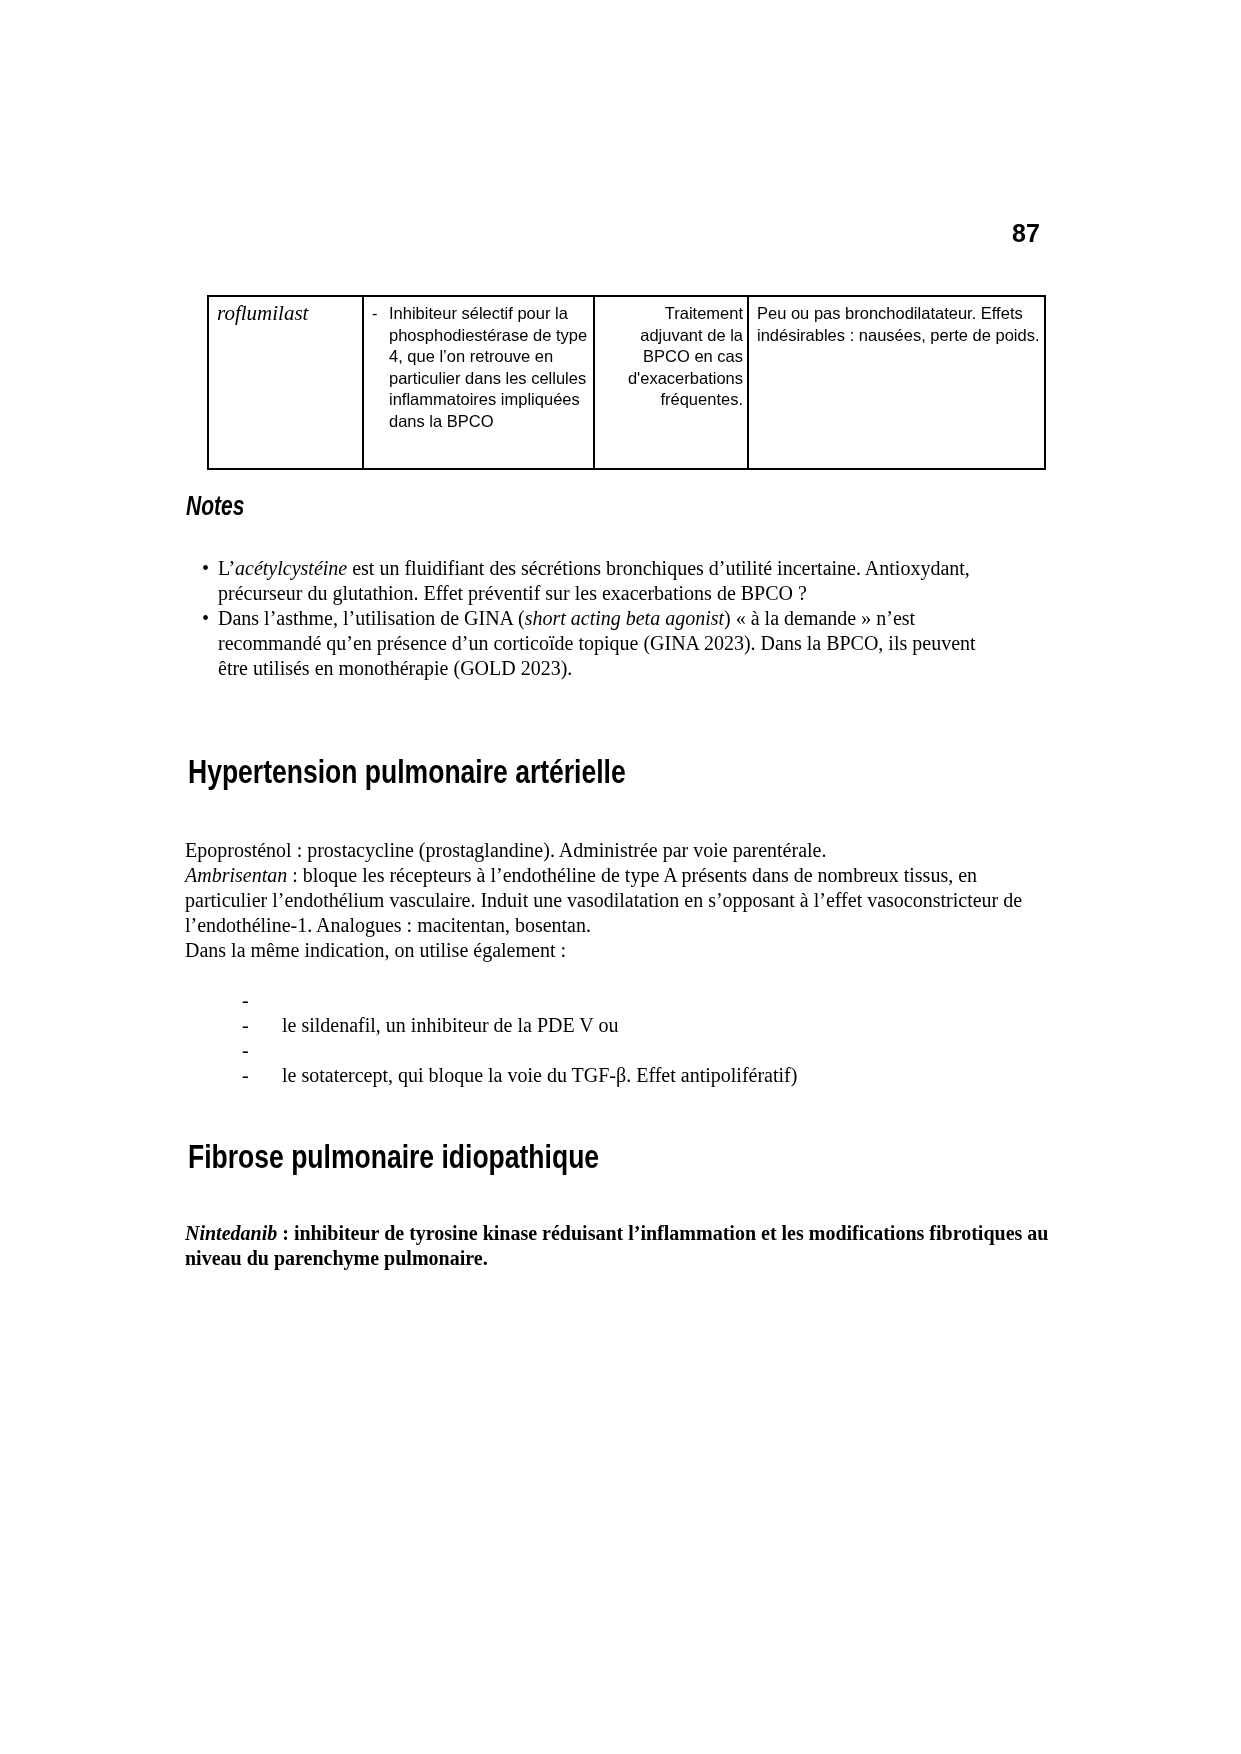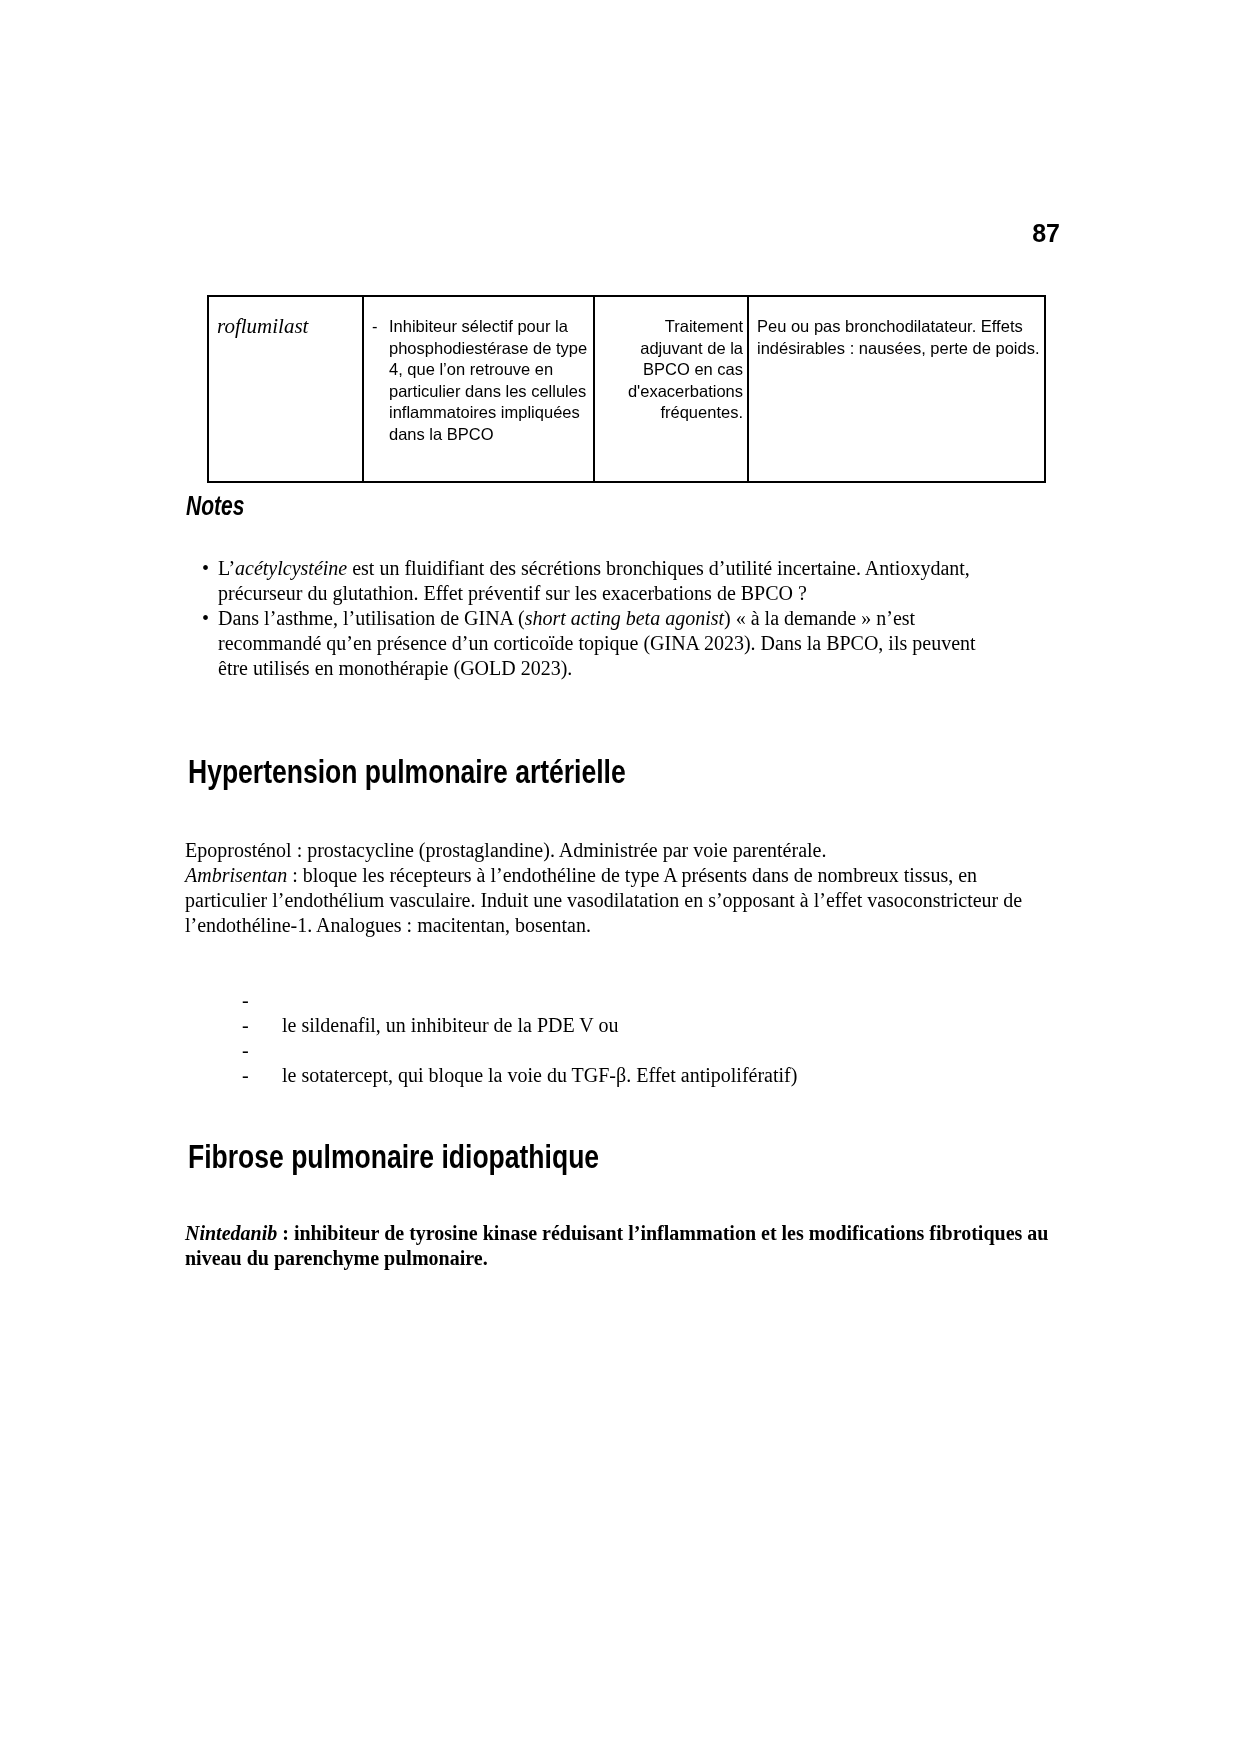--- a/index.html
+++ b/index.html
@@ -8,34 +8,34 @@
     width:1241px;height:1754px;
     margin:0 auto;
     background:#ffffff;
     color:#000;
     font-family:"Liberation Serif", serif;
     overflow:hidden;
   }
   .page-number{
     position:absolute;top:220px;left:1012px;width:48px;
     font-family:"Liberation Sans", sans-serif;
-    font-weight:bold;font-size:25px;line-height:27px;text-align:right;
+    font-weight:bold;font-size:25px;line-height:27px;
   }
   table.drug-table{
     position:absolute;top:295px;left:207px;
     width:837px;table-layout:fixed;
     border-collapse:collapse;
     font-family:"Liberation Sans", sans-serif;
     font-size:16.5px;line-height:21.5px;
   }
   table.drug-table td{
     border:2px solid #000;
     vertical-align:top;
     height:159px;
-    padding:19px 4px 6px 8px;
+    padding:6px 4px 6px 8px;
   }
   td.cell-drug{
     font-family:"Liberation Serif", serif;
     font-style:italic;font-size:21px;padding-top:8px;
   }
   .hang{display:flex;}
   .hang .dash{width:17px;flex:0 0 17px;}
   td.cell-ind{text-align:right;padding-left:4px;}
   .notes-title{
     position:absolute;top:492px;left:186px;
@@ -114,20 +114,21 @@
       <span class="marker">•</span>
       <span class="li-text"><span>Dans l’asthme, l’utilisation de GINA (</span><i>short acting beta agonist</i><span>) « à la demande » n’est recommandé qu’en présence d’un corticoïde topique (GINA 2023). Dans la BPCO, ils peuvent être utilisés en monothérapie (GOLD 2023).</span></span>
     </li>
   </ul>
 
   <h1 id="h-hyper" class="section-heading">Hypertension pulmonaire artérielle</h1>
 
   <div id="para-hyper" class="para-block body-text">
     <div>Epoprosténol : prostacycline (prostaglandine). Administrée par voie parentérale.</div>
     <div><i>Ambrisentan</i><span> : bloque les récepteurs à l’endothéline de type A présents dans de nombreux tissus, en particulier l’endothélium vasculaire. Induit une vasodilatation en s’opposant à l’effet vasoconstricteur de l’endothéline-1. Analogues : macitentan, bosentan.</span></div>
+    <div>Dans la même indication, on utilise également :</div>
   </div>
 
   <ul class="dash-list body-text">
     <li>
       <span class="marker">-</span>
       <span></span>
     </li>
     <li>
       <span class="marker">-</span>
       <span>le sildenafil, un inhibiteur de la PDE V ou</span>

